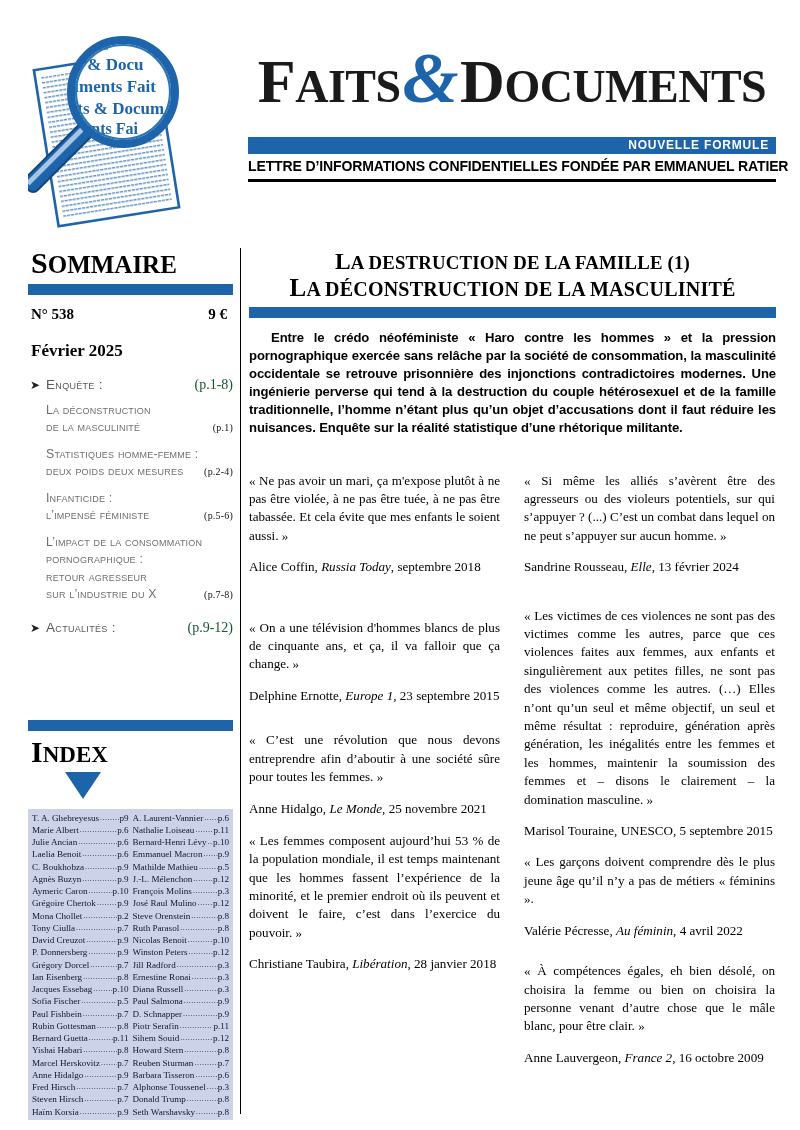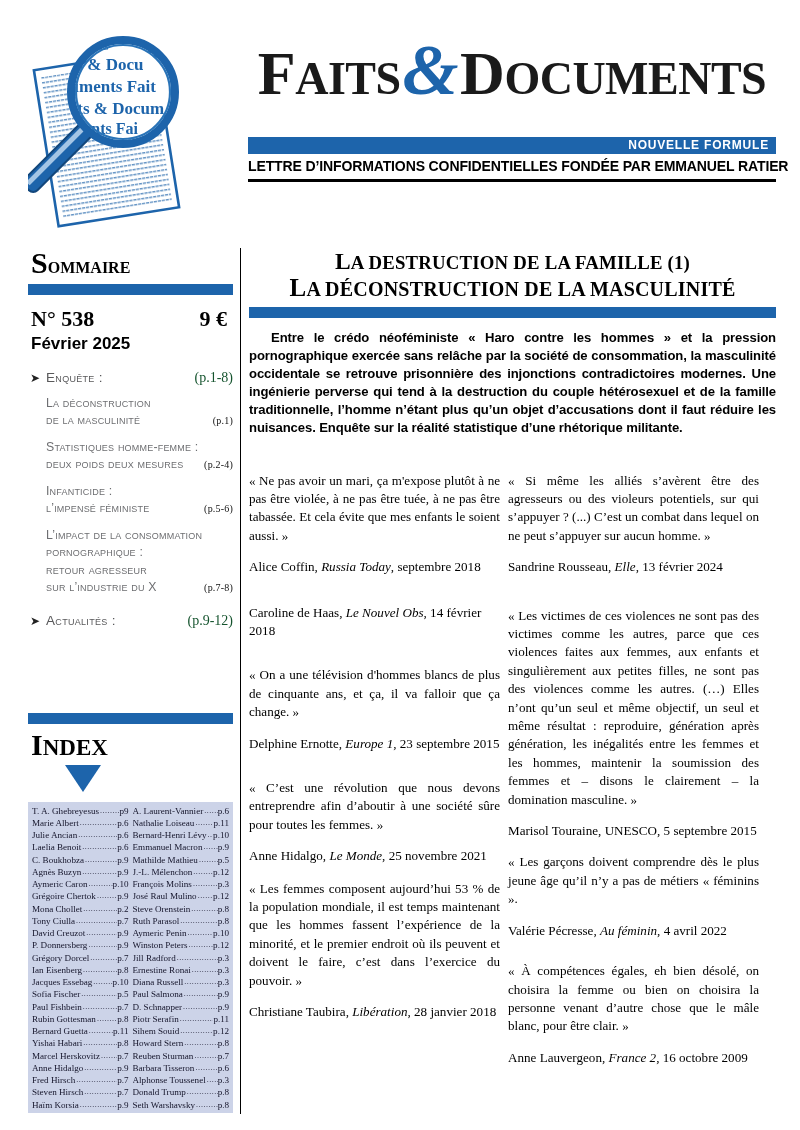--- a/index.html
+++ b/index.html
@@ -19,21 +19,21 @@
   
   .masthead {
     position: absolute; left: 0; top: 0; width: 800px; height: 230px;
   }
   .logo-box {
     position: absolute; left: 28px; top: 26px; width: 180px; height: 215px;
   }
   .logo-box svg { display: block; }
 
   .title-block {
-    position: absolute; left: 248px; top: 44px; width: 528px;
+    position: absolute; left: 248px; top: 52px; width: 528px;
   }
   .wordmark {
     font-family: "Liberation Serif", serif;
     font-weight: bold;
     font-size: 62px;
     line-height: 0.95;
     letter-spacing: -0.5px;
     white-space: nowrap;
     color: #1a1a1a;
     text-align: center;
@@ -82,34 +82,34 @@
     position: absolute; left: 28px; top: 248px; width: 205px;
   }
   .sommaire-title {
     font-family: "Liberation Serif", serif;
     font-weight: bold;
     font-size: 30px;
     letter-spacing: 0px;
     line-height: 1;
     margin: 0 0 6px 3px;
   }
-  .sommaire-title .sc { font-size: 16px; }
+  .sommaire-title .sc { font-size: 25px; }
   .blue-bar {
     height: 11px; background: #1d64ab; width: 100%;
   }
   .issue-row {
     display: flex; justify-content: space-between;
     font-family: "Liberation Serif", serif;
-    font-weight: bold; font-size: 22px;
+    font-weight: bold; font-size: 15px;
     margin-top: 11px; padding: 0 6px 0 3px;
   }
   .issue-date {
-    font-family: Liberation Sans, sans-serif;
+    font-family: Liberation Serif, serif;
     font-weight: bold; font-size: 17px;
-    margin-top: 2px; padding-left: 3px;
+    margin-top: 18px; padding-left: 3px;
   }
 
   .toc { margin-top: 16px; }
   .toc-section {
     display: flex; align-items: baseline;
     margin-left: 2px; margin-bottom: 2px;
   }
   .toc-arrow {
     color: #222; font-size: 12px; margin-right: 6px; line-height: 1;
   }
@@ -223,21 +223,21 @@
     font-size: 13.1px;
     line-height: 1.365;
     text-align: justify;
     text-indent: 22px;
     letter-spacing: -0.1px;
   }
 
   .quotes {
     display: flex;
     margin-top: 22px;
-    gap: 8px;
+    gap: 24px;
   }
   .qcol { width: 251px; }
   .q {
     font-family: "Liberation Serif", serif;
     font-size: 13.1px;
     line-height: 1.405;
     text-align: justify;
     margin-bottom: 13px;
   }
   .attr {
@@ -546,21 +546,21 @@
               <span class="nm">Steve Orenstein</span>
               <span class="dots">........................................</span>
               <span class="pg">p.8</span>
             </div>
             <div class="index-row">
               <span class="nm">Ruth Parasol</span>
               <span class="dots">........................................</span>
               <span class="pg">p.8</span>
             </div>
             <div class="index-row">
-              <span class="nm">Aymeric Penin</span>
+              <span class="nm">Nicolas Benoit</span>
               <span class="dots">........................................</span>
               <span class="pg">p.10</span>
             </div>
             <div class="index-row">
               <span class="nm">Winston Peters</span>
               <span class="dots">........................................</span>
               <span class="pg">p.12</span>
             </div>
             <div class="index-row">
               <span class="nm">Jill Radford</span>
@@ -639,22 +639,21 @@
       <span class="l1"><span>L</span><span class="sc">A DESTRUCTION DE LA FAMILLE (1)</span></span>
       <span class="l2"><span>L</span><span class="sc">A DÉCONSTRUCTION DE LA MASCULINITÉ</span></span>
     </div>
     <div class="art-rule"></div>
 
     <p class="lede">Entre le crédo néoféministe « Haro contre les hommes » et la pression pornographique exercée sans relâche par la société de consommation, la masculinité occidentale se retrouve prisonnière des injonctions contradictoires modernes. Une ingénierie perverse qui tend à la destruction du couple hétérosexuel et de la famille traditionnelle, l’homme n’étant plus qu’un objet d’accusations dont il faut réduire les nuisances. Enquête sur la réalité statistique d’une rhétorique militante.</p>
 
     <div class="quotes">
       <div class="qcol" id="qcol-left">
           <p class="q">« Ne pas avoir un mari, ça m'expose plutôt à ne pas être violée, à ne pas être tuée, à ne pas être tabassée. Et cela évite que mes enfants le soient aussi. »</p>
-          <p class="attr" style="margin-bottom: 27px;"><span>Alice Coffin, </span><i>Russia Today</i><span>, septembre 2018</span></p>
-          <p class="attr" style="margin-bottom: 26px;"><span>Caroline de Haas, </span><i>Le Nouvel Obs</i><span>, 14 février 2018</span></p>
+          <p class="attr" style="margin-bottom: 42px;"><span>Alice Coffin, </span><i>Russia Today</i><span>, septembre 2018</span></p>
           <p class="q">« On a une télévision d'hommes blancs de plus de cinquante ans, et ça, il va falloir que ça change. »</p>
           <p class="attr" style="margin-bottom: 26px;"><span>Delphine Ernotte, </span><i>Europe 1</i><span>, 23 septembre 2015</span></p>
           <p class="q">« C’est une révolution que nous devons entreprendre afin d’aboutir à une société sûre pour toutes les femmes. »</p>
           <p class="attr" style="margin-bottom: 14px;"><span>Anne Hidalgo, </span><i>Le Monde</i><span>, 25 novembre 2021</span></p>
           <p class="q">« Les femmes composent aujourd’hui 53 % de la population mondiale, il est temps maintenant que les hommes fassent l’expérience de la minorité, et le premier endroit où ils peuvent et doivent le faire, c’est dans l’exercice du pouvoir. »</p>
           <p class="attr" style="margin-bottom: 10px;"><span>Christiane Taubira, </span><i>Libération</i><span>, 28 janvier 2018</span></p>
         </div>
       <div class="qcol" id="qcol-right">
           <p class="q">« Si même les alliés s’avèrent être des agresseurs ou des violeurs potentiels, sur qui s’appuyer ? (...) C’est un combat dans lequel on ne peut s’appuyer sur aucun homme. »</p>
           <p class="attr" style="margin-bottom: 30px;"><span>Sandrine Rousseau, </span><i>Elle</i><span>, 13 février 2024</span></p>

